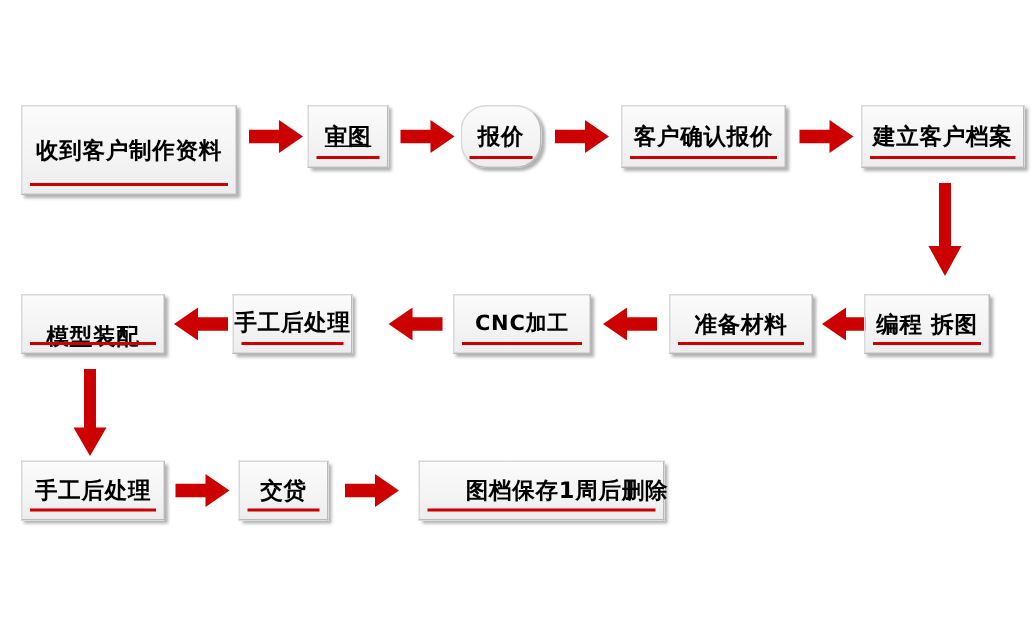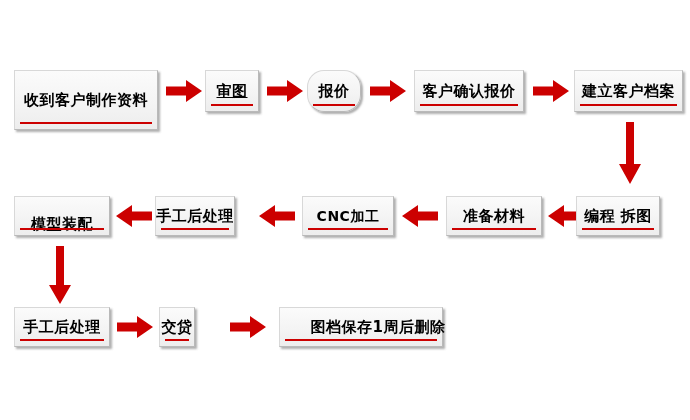--- a/index.html
+++ b/index.html
@@ -170,21 +170,21 @@
   <div class="node" style="left:14px; top:307px; width:96px; height:40px;">
     <span class="node-label" style="font-size:15px;">手工后处理</span>
   </div>
 
   <div class="arrow" style="left:117px; top:316px; width:36px; height:22px;">
     <svg viewBox="0 0 36 22" preserveAspectRatio="none" aria-hidden="true">
       <polygon points="0,6.5 20,6.5 20,0 36,11 20,22 20,15.5 0,15.5" fill="#cc0000"></polygon>
     </svg>
   </div>
 
-  <div class="node" style="left:159px; top:307px; width:36px; height:40px;">
+  <div class="node" style="left:159px; top:307px; width:60px; height:40px;">
     <span class="node-label" style="font-size:15px;">交贷</span>
   </div>
 
   <div class="arrow" style="left:230px; top:316px; width:36px; height:22px;">
     <svg viewBox="0 0 36 22" preserveAspectRatio="none" aria-hidden="true">
       <polygon points="0,6.5 20,6.5 20,0 36,11 20,22 20,15.5 0,15.5" fill="#cc0000"></polygon>
     </svg>
   </div>
 
   <div class="node" style="left:279px; top:307px; width:164px; height:40px;">

